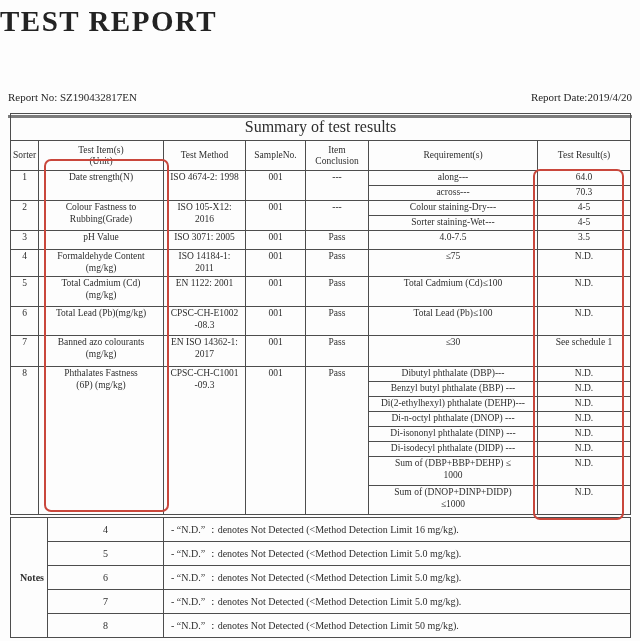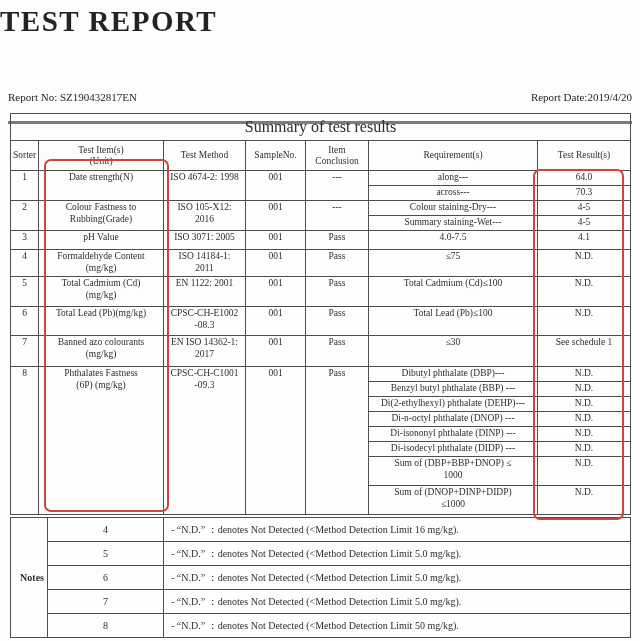--- a/index.html
+++ b/index.html
@@ -25,21 +25,21 @@
     margin: 0;
   }
   .report-info {
     position: absolute;
     top: 91px; left: 8px; width: 624px;
     display: flex;
     justify-content: space-between;
     font-size: 11px;
     color: #262626;
     border-bottom: 3px solid #7c7c7c;
-    padding-bottom: 18px;
+    padding-bottom: 12px;
   }
   table { border-collapse: collapse; table-layout: fixed; }
   .summary-table {
     position: absolute;
     top: 113px; left: 10px;
     width: 620px;
     font-size: 9.5px;
   }
   .summary-table td {
     border: 1px solid #4d4d4d;
@@ -146,31 +146,31 @@
           <td rowspan="2" class="c-item">Colour Fastness to
 Rubbing(Grade)</td>
           <td rowspan="2" class="c-method">ISO 105-X12:
 2016</td>
           <td rowspan="2" class="c-sample">001</td>
           <td rowspan="2" class="c-conclusion">---</td>
           <td class="c-req">Colour staining-Dry---</td>
           <td class="c-res">4-5</td>
         </tr>
         <tr style="height: 15px;">
-          <td class="c-req">Summary staining-Wet---</td>
+          <td class="c-req">Sorter staining-Wet---</td>
           <td class="c-res">4-5</td>
         </tr>
         <tr style="height: 19px;">
           <td rowspan="1" class="c-sorter">3</td>
           <td rowspan="1" class="c-item">pH Value</td>
           <td rowspan="1" class="c-method">ISO 3071:  2005</td>
           <td rowspan="1" class="c-sample">001</td>
           <td rowspan="1" class="c-conclusion">Pass</td>
           <td class="c-req">4.0-7.5</td>
-          <td class="c-res">4.1</td>
+          <td class="c-res">3.5</td>
         </tr>
         <tr style="height: 27px;">
           <td rowspan="1" class="c-sorter">4</td>
           <td rowspan="1" class="c-item">Formaldehyde Content
 (mg/kg)</td>
           <td rowspan="1" class="c-method">ISO 14184-1:
 2011</td>
           <td rowspan="1" class="c-sample">001</td>
           <td rowspan="1" class="c-conclusion">Pass</td>
           <td class="c-req">≤75</td>
@@ -232,21 +232,21 @@
         </tr>
         <tr style="height: 15px;">
           <td class="c-req">Di-isononyl phthalate (DINP) ---</td>
           <td class="c-res">N.D.</td>
         </tr>
         <tr style="height: 15px;">
           <td class="c-req">Di-isodecyl phthalate (DIDP) ---</td>
           <td class="c-res">N.D.</td>
         </tr>
         <tr style="height: 29px;">
-          <td class="c-req">Sum of (DBP+BBP+DNOP) ≤
+          <td class="c-req">Sum of (DBP+BBP+DEHP) ≤
 1000</td>
           <td class="c-res">N.D.</td>
         </tr>
         <tr style="height: 29px;">
           <td class="c-req">Sum of (DNOP+DINP+DIDP)
 ≤1000</td>
           <td class="c-res">N.D.</td>
         </tr>
       </tbody>
   </table>

